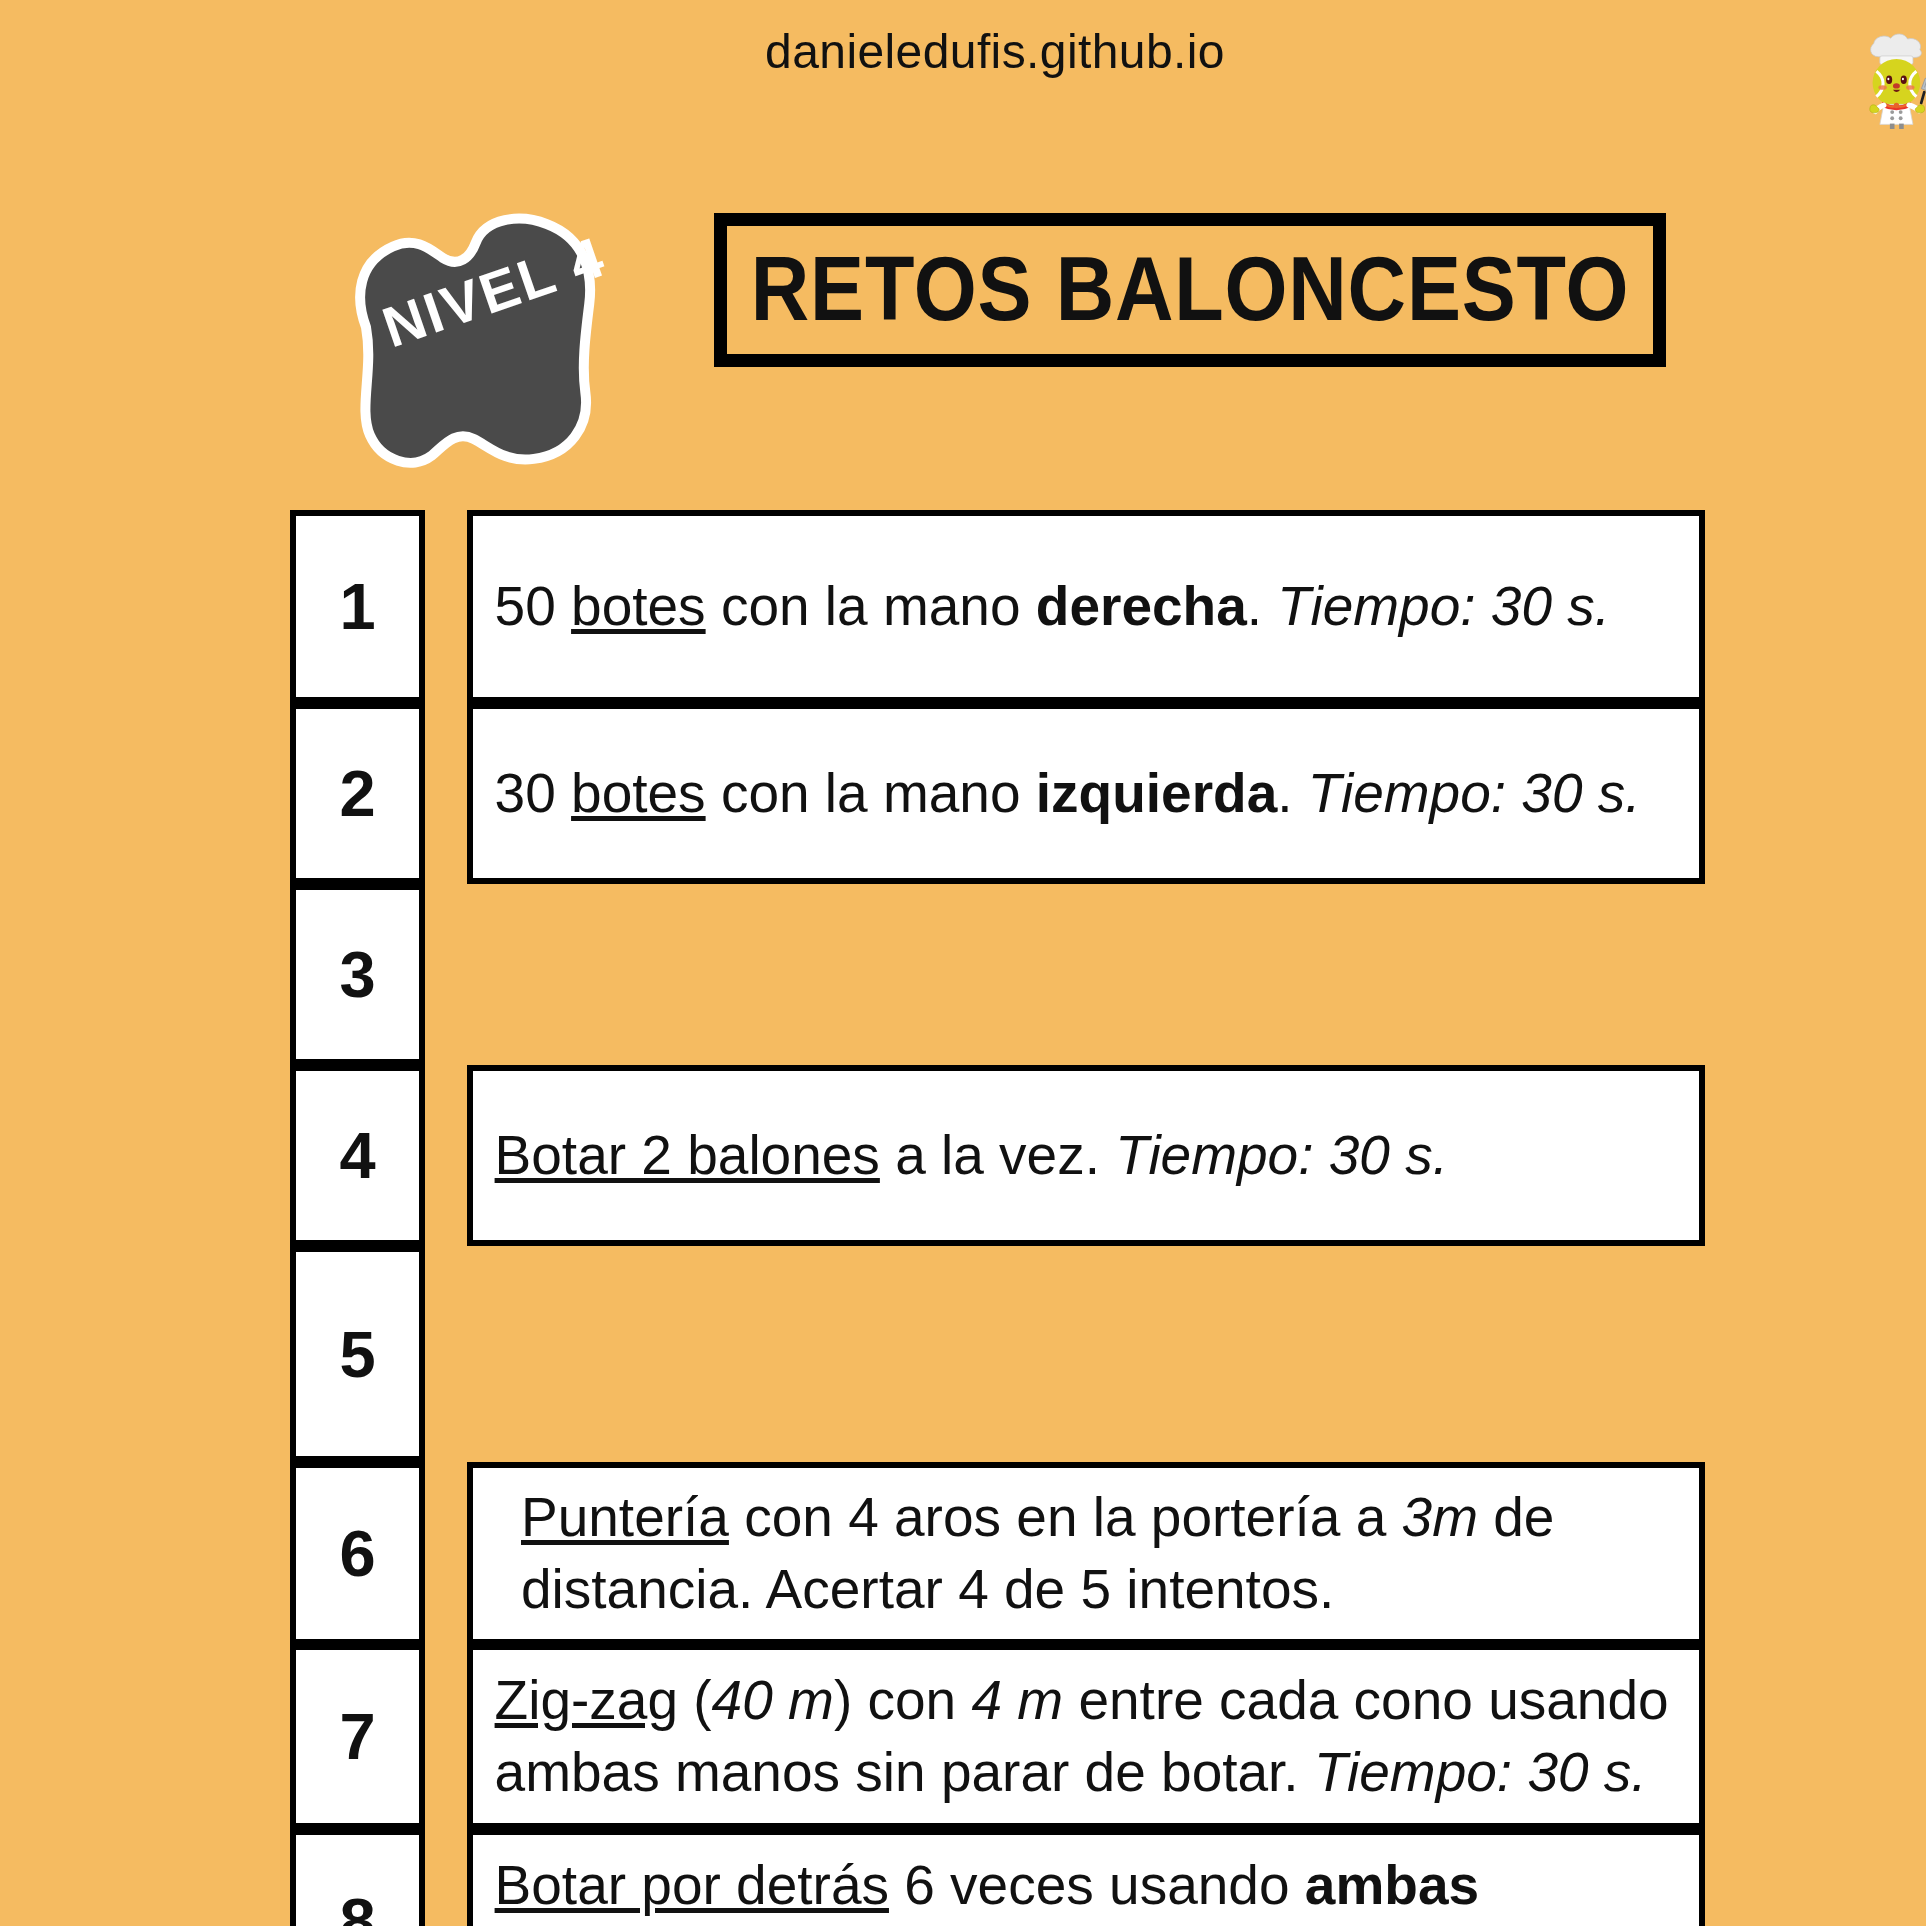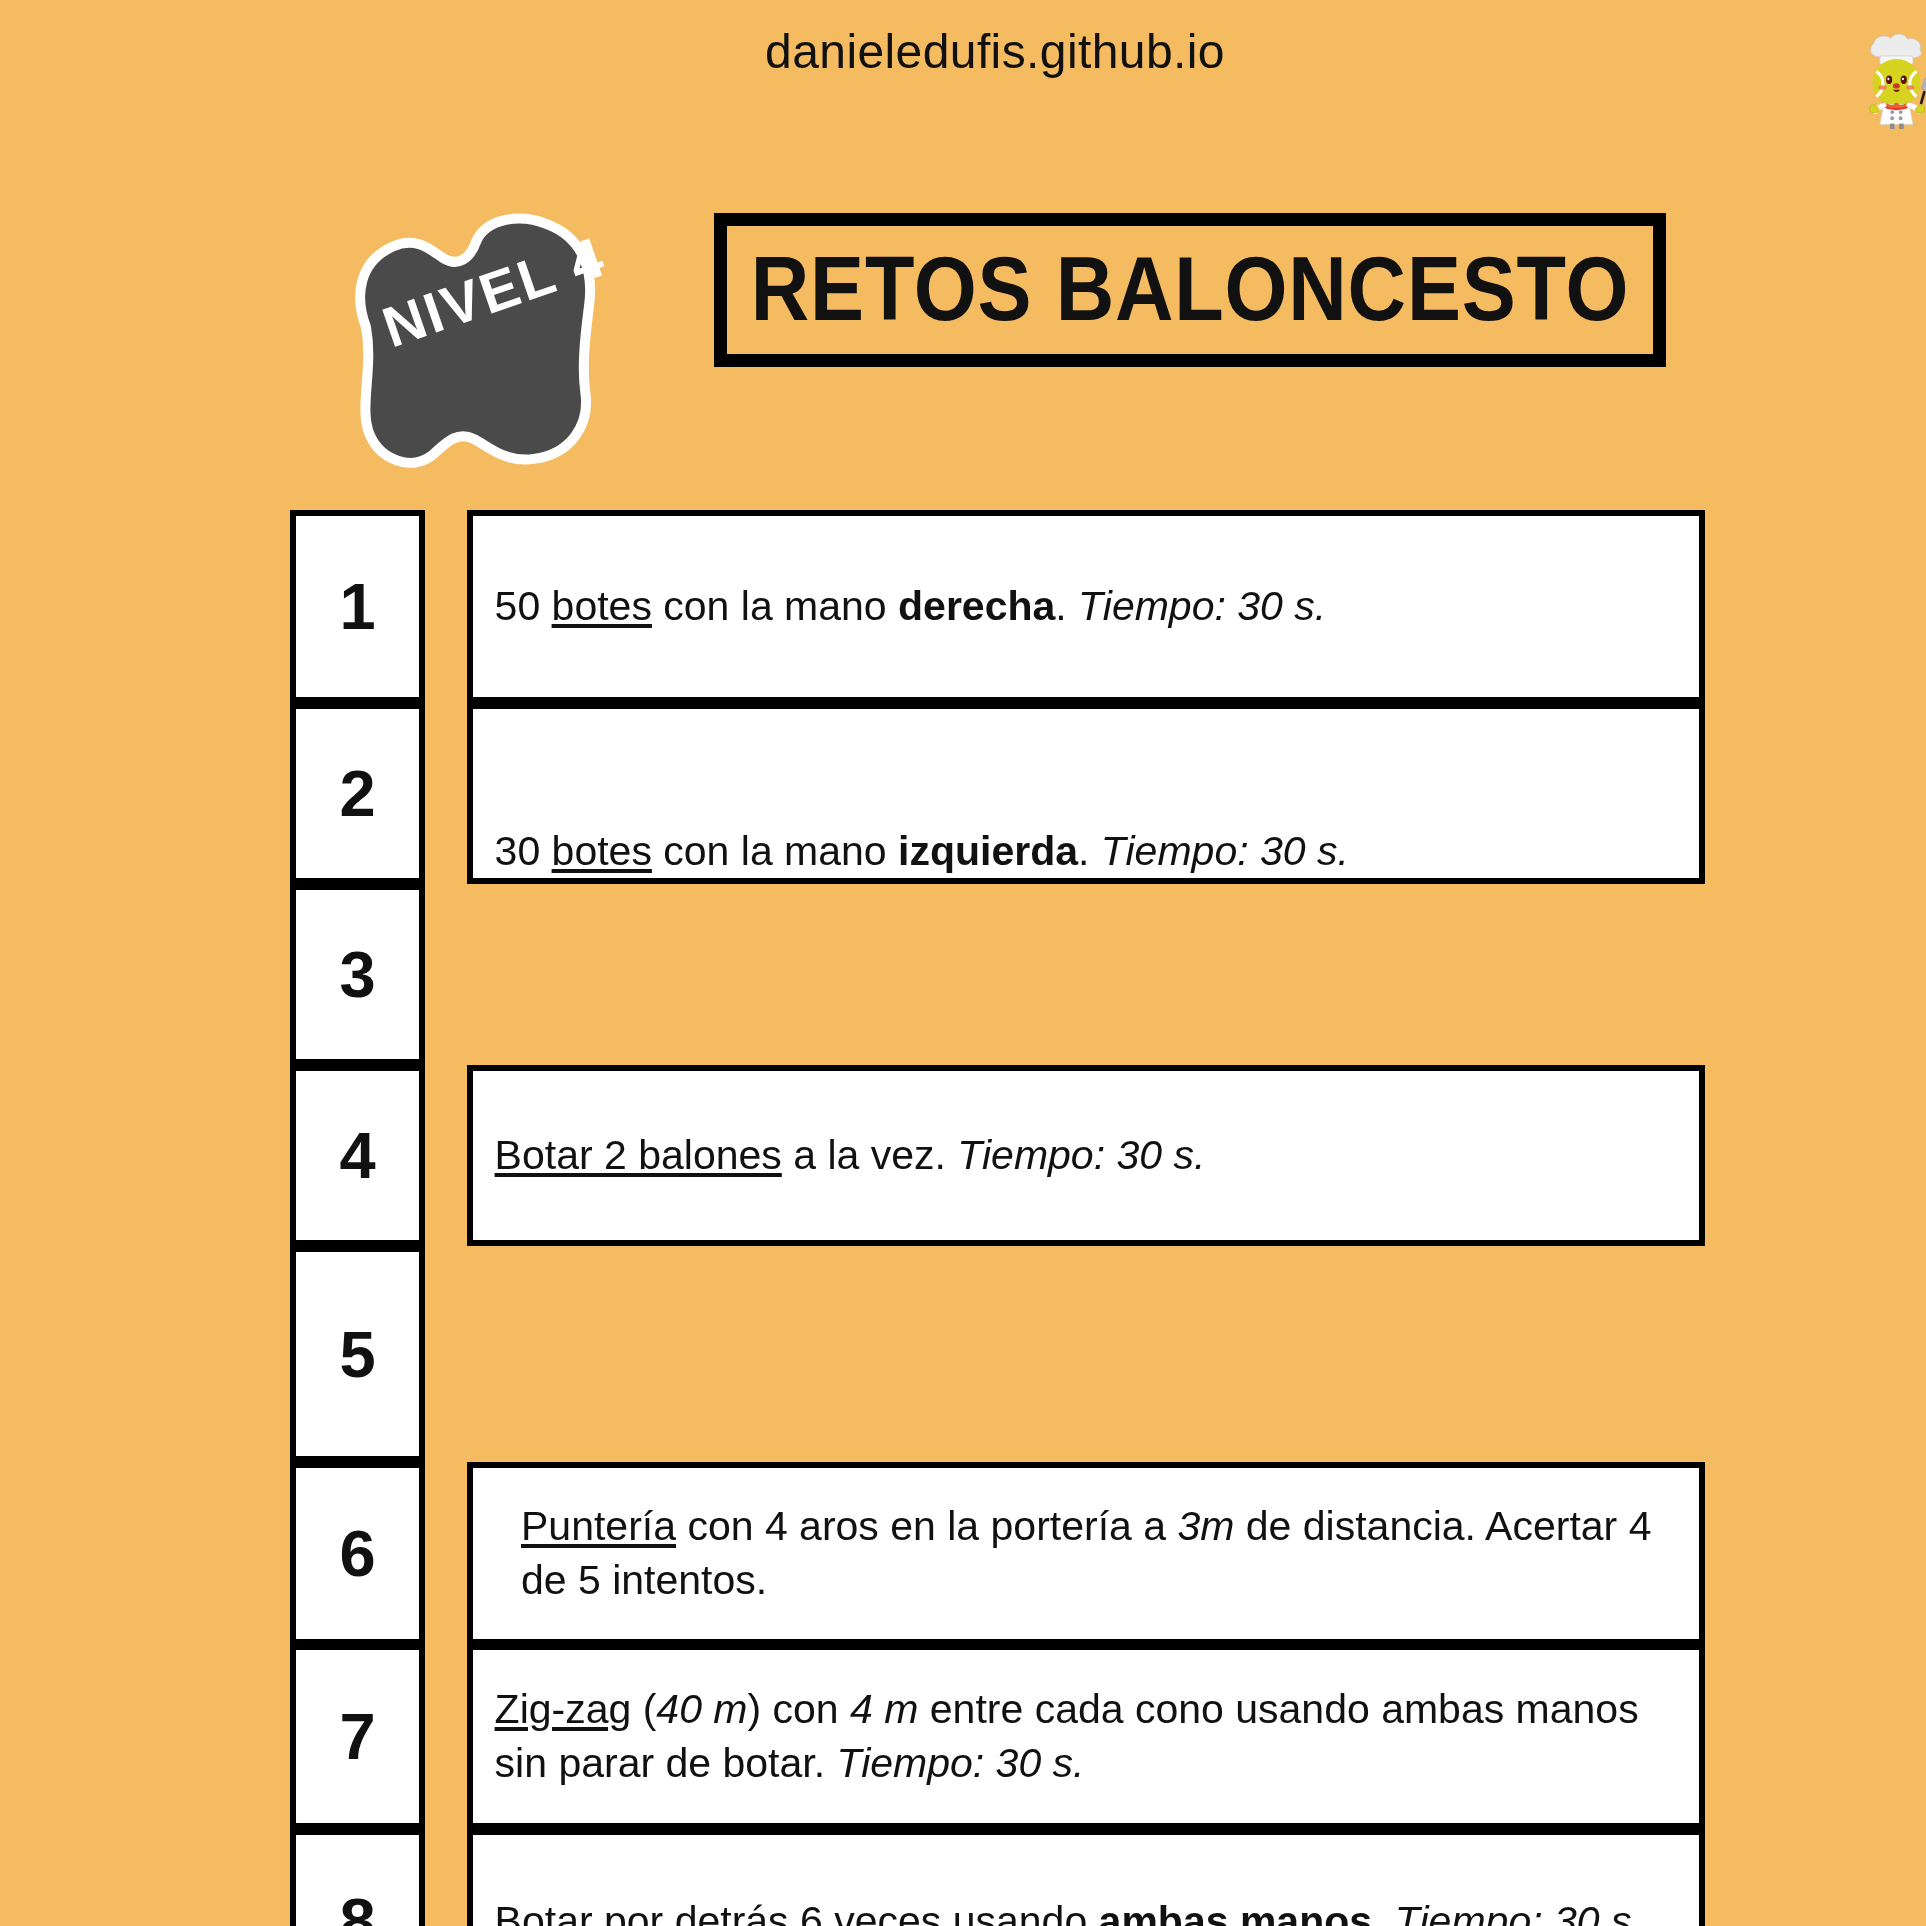--- a/index.html
+++ b/index.html
@@ -129,21 +129,21 @@
     position: absolute;
     left: 0;
     width: 1238px;
     border: 6.2px solid #000;
     background: #fff;
     display: flex;
     align-items: center;
     padding: 0 21.6px;
   }
   .txt-cell p {
-    font-size: 41px;
+    font-size: 55px;
     line-height: 1.30;
     color: #111;
     font-family: "Liberation Sans", sans-serif;
   }
   .txt-cell b { font-weight: 700; }
   .txt-cell i { font-style: italic; }
   .txt-cell u { text-decoration: underline; text-underline-offset: 3.9px; }
 </style>
 </head>
 <body>
@@ -247,21 +247,21 @@
         <span>7</span>
       </div>
       <div class="num-cell" style="top: 1319px; height: 185px;">
         <span>8</span>
       </div>
     </div>
   <div class="txt-col">
       <div class="txt-cell" style="top: 0px; height: 193px;">
         <p><span>50 </span><u>botes</u><span> con la mano </span><b>derecha</b><span>. </span><i>Tiempo: 30 s.</i></p>
       </div>
-      <div class="txt-cell" style="top: 193px; height: 181px; align-items: flex-end;">
+      <div class="txt-cell" style="top: 193px; height: 181px;">
         <p><span>30 </span><u>botes</u><span> con la mano </span><b>izquierda</b><span>. </span><i>Tiempo: 30 s.</i></p>
       </div>
       <div class="txt-cell" style="top: 555px; height: 181px;">
         <p><u>Botar 2 balones</u><span> a la vez. </span><i>Tiempo: 30 s.</i></p>
       </div>
       <div class="txt-cell" style="top: 952px; height: 183px; padding-left: 48px;">
         <p><u>Puntería</u><span> con 4 aros en la portería a </span><i>3m</i><span> de distancia. Acertar 4 de 5 intentos.</span></p>
       </div>
       <div class="txt-cell" style="top: 1134px; height: 185px;">
         <p><u>Zig-zag</u><span> (</span><i>40 m</i><span>) con </span><i>4 m</i><span> entre cada cono usando ambas manos sin parar de botar. </span><i>Tiempo: 30 s.</i></p>

